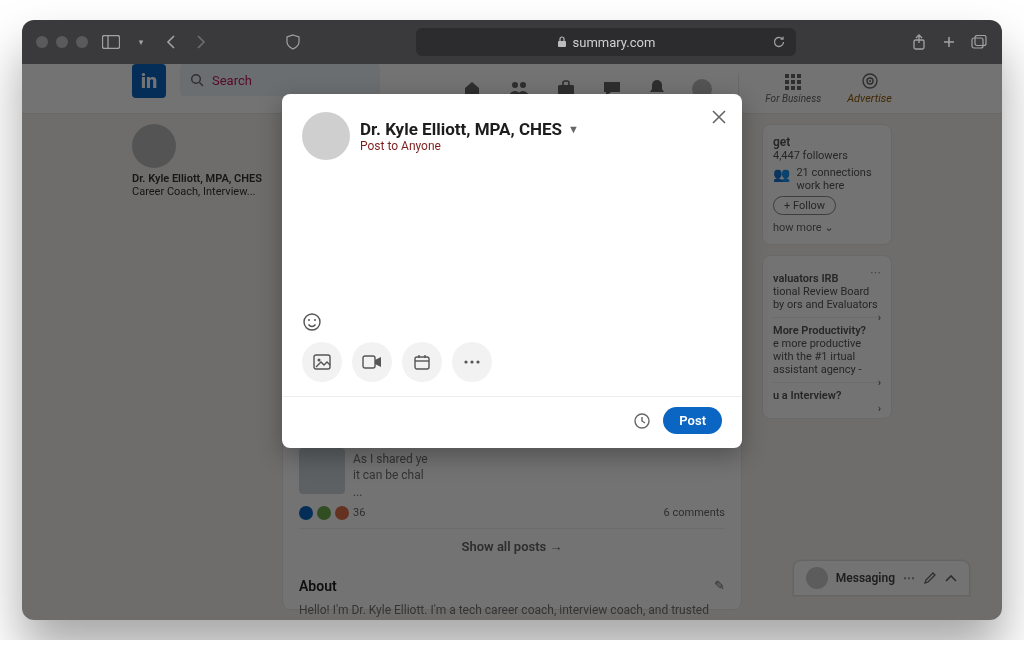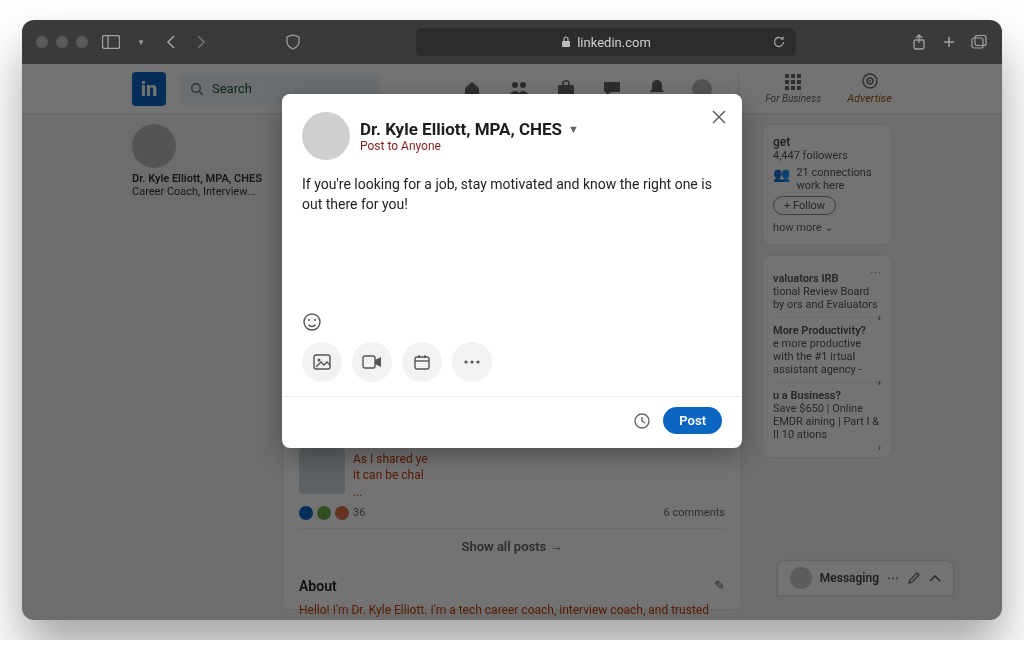--- a/index.html
+++ b/index.html
@@ -8,23 +8,23 @@
   
   .titlebar { height: 44px; background: #3a3a3c; display: flex; align-items: center; padding: 0 14px; gap: 14px; color: #bcbcbe; }
   .traffic { display: flex; gap: 8px; }
   .tdot { width: 12px; height: 12px; border-radius: 50%; background: #5a5a5c; }
   .tb-icon { width: 18px; height: 18px; display:inline-flex; align-items:center; justify-content:center; opacity:.8; }
   .tb-group { display:flex; align-items:center; gap:12px; }
   .addr { flex:1; display:flex; justify-content:center; }
   .addr-box { background:#2c2c2e; height:28px; border-radius:6px; min-width:380px; display:flex; align-items:center; justify-content:center; gap:6px; font-size:13px; color:#d0d0d2; position:relative;}
   .addr-refresh { position:absolute; right:8px; }
   
-  .li-nav { height:50px; background:#fff; border-bottom:1px solid #e6e6e6; display:flex; align-items:center; padding:0 110px; gap:14px;}
+  .li-nav { height:50px; background:#fff; border-bottom:1px solid #e6e6e6; display:flex; padding:0 110px; gap:14px;}
   .li-logo { width:34px; height:34px; background:#0a66c2; border-radius:4px; color:#fff; font-weight:800; display:flex; align-items:center; justify-content:center; font-size:20px;}
-  .li-search { flex:0 0 200px; height:32px; background:#eef3f8; border-radius:4px; display:flex; align-items:center; padding:0 10px; gap:8px; color:#14532d; font-size:13px;}
+  .li-search { flex:0 0 200px; height:32px; background:#eef3f8; border-radius:4px; display:flex; align-items:center; padding:0 10px; gap:8px; color:#be185d; font-size:13px;}
   .li-menu { margin-left:auto; display:flex; align-items:center; gap:26px; color:#666;font-style:italic; }
   .li-menu-item { display:flex; flex-direction:column; align-items:center; font-size:10px; gap:2px;}
   .li-menu-item svg { fill:#666; }
   .li-forbiz { font-size:10px; text-align:center; line-height:1.1;}
   .li-adv { font-size:11px; color:#915907; }
   
   .li-body { display:flex; padding:10px 110px; gap:20px; height: calc(100% - 94px); overflow:hidden; }
   .col-left { flex:0 0 60px;}
   .profile-chip { display:flex; align-items:center; gap:8px;}
   .avatar-sm { width:44px; height:44px; border-radius:50%; background:#bbb; }
@@ -35,39 +35,39 @@
   .card-h1{font-size:14px; font-weight:600; color:#222;}
   .card-btns{display:flex; gap:8px; align-items:center;}
   .btn-outline{border:1px solid #0a66c2; color:#0a66c2; padding:5px 12px; border-radius:16px; font-size:13px; font-weight:600;}
   .btn-solid{background:#0a66c2; color:#fff; padding:5px 14px; border-radius:16px; font-size:13px; font-weight:600;}
   .followers{color:#0a66c2; font-size:12px; margin-top:2px;}
   .pills{display:flex; gap:6px; margin-top:8px;}
   .pill{border:1px solid #888; color:#555; padding:4px 12px; border-radius:14px; font-size:12px; font-weight:600;}
   .pill.active{background:#3d7a3d; color:#fff; border-color:#3d7a3d;}
   .feed-item{border-top:1px solid #eee; margin-top:10px; padding-top:10px;}
   .feed-author{font-size:11px; color:#777;}
-  .feed-text{font-size:12px; color:#c2410c; margin-top:3px; line-height:1.35;}
+  .feed-text{font-size:12px; color:#737373; margin-top:3px; line-height:1.35;}
   .reactions{display:flex; align-items:center; gap:4px; font-size:11px; color:#666; margin-top:6px;}
   .rx{width:14px;height:14px;border-radius:50%;display:inline-block;}
   .rx.b{background:#0a66c2;} .rx.g{background:#6dae4f;} .rx.r{background:#df704d;}
   .feed-flex{display:flex; gap:8px;}
   .thumb{width:46px;height:46px;background:#cfd8dc;border-radius:4px; flex-shrink:0;}
   .comments-r{margin-left:auto;}
   .showall{text-align:center; padding:10px 0; color:#666; font-weight:600; font-size:13px; border-top:1px solid #eee; margin-top:8px;}
   .about-card{margin-top:14px;}
   .col-right{flex:0 0 130px; font-size:11px; color:#555;}
   .right-card{background:#fff; border:1px solid #e6e6e6; border-radius:8px; padding:10px; margin-bottom:10px;}
   .right-card .t{font-weight:600; font-size:12px;}
   .rfollow{border:1px solid #888; border-radius:14px; padding:2px 10px; font-size:11px; display:inline-block; margin-top:4px;}
   .showmore{color:#666; font-size:11px; padding-top:6px;}
   .ad-item{padding:6px 0; border-top:1px solid #eee;}
   .ad-item:first-of-type{border-top:none;}
   .ad-t{font-weight:600;}
   .more-dots{float:right; color:#888;}
-  .messaging{position:absolute; right:48px; bottom:24px; background:#fff; border:1px solid #ddd; border-radius:8px 8px 0 0; padding:6px 12px; display:flex; align-items:center; gap:8px; font-size:12px; font-weight:600; color:#444; box-shadow:0 0 0 1px rgba(0,0,0,.04);}
+  .messaging{position:absolute; right:32px; bottom:24px; background:#fff; border:1px solid #ddd; border-radius:8px 8px 0 0; padding:6px 12px; display:flex; align-items:center; gap:8px; font-size:12px; font-weight:600; color:#444; box-shadow:0 0 0 1px rgba(0,0,0,.04);}
   .msg-av{width:22px;height:22px;border-radius:50%; background:#ccc;}
   
   .overlay{position:absolute; inset:44px 0 0 0; background:rgba(0,0,0,0.55); display:flex; align-items:flex-start; justify-content:center; padding-top:30px;}
   .modal{width:460px; background:#fff; border-radius:8px; box-shadow:0 8px 24px rgba(0,0,0,.3); padding:18px 20px 14px; position:relative;}
   .m-close{position:absolute; top:14px; right:14px; color:#666; cursor:pointer;}
   .m-head{display:flex; align-items:center; gap:10px;}
   .m-av{width:48px;height:48px;border-radius:50%; background:#cfcfcf;}
   .m-name{font-weight:700; font-size:17px; color:#1d1d1d; display:flex; align-items:center; gap:6px;}
   .m-sub{font-size:12px; color:#7f1d1d;}
   .m-body{margin-top:14px; font-size:14px; color:#222; line-height:1.45; min-height:120px;}
@@ -115,21 +115,21 @@
         </svg>
       </span>
     <div class="addr">
       <div class="addr-box">
         <span>
             <svg width="10" height="12" viewBox="0 0 10 12">
               <rect x="1" y="5" width="8" height="6" rx="1" fill="#bcbcbe"></rect>
               <path d="M3 5 V3 a2 2 0 0 1 4 0 V5" fill="none" stroke="#bcbcbe" stroke-width="1.2"></path>
             </svg>
           </span>
-        <span>linkedin.com</span>
+        <span>summary.com</span>
         <span class="addr-refresh tb-icon">
             <svg width="14" height="14" viewBox="0 0 14 14">
               <path d="M11.5 7a4.5 4.5 0 1 1-1.3-3.2" fill="none" stroke="#bcbcbe" stroke-width="1.3"></path>
               <path d="M11 1.8 V4.2 H8.6" fill="none" stroke="#bcbcbe" stroke-width="1.3"></path>
             </svg>
           </span>
       </div>
     </div>
     <div class="tb-group">
       <span class="tb-icon">
@@ -321,22 +321,21 @@
           <div class="ad-t">valuators IRB</div>
           <div>tional Review Board by ors and Evaluators</div>
           <span style="float:right;">›</span>
         </div>
         <div class="ad-item">
           <div class="ad-t">More Productivity?</div>
           <div>e more productive with the #1 irtual assistant agency -</div>
           <span style="float:right;">›</span>
         </div>
         <div class="ad-item">
-          <div class="ad-t">u a Business?</div>
-          <div>Save $650 | Online EMDR aining | Part I &amp; II 10 ations</div>
+          <div class="ad-t">u a Interview?</div>
           <span style="float:right;">›</span>
         </div>
       </div>
     </div>
   </div>
 
   <div class="messaging">
     <span class="msg-av"></span>
     <span>Messaging</span>
     <span style="color:#888;">⋯</span>
@@ -363,21 +362,20 @@
         <div class="m-av"></div>
         <div>
           <div class="m-name">
             <span>Dr. Kyle Elliott, MPA, CHES</span>
             <span style="font-size:11px;color:#666;">▼</span>
           </div>
           <div class="m-sub">Post to Anyone</div>
         </div>
       </div>
       <div class="m-body">
-        <p style="margin-top:14px;">If you're looking for a job, stay motivated and know the right one is out there for you!</p>
       </div>
       <div class="m-emoji">
           <svg width="20" height="20" viewBox="0 0 20 20">
             <circle cx="10" cy="10" r="8" fill="none" stroke="#555" stroke-width="1.4"></circle>
             <circle cx="7" cy="8" r="1" fill="#555"></circle>
             <circle cx="13" cy="8" r="1" fill="#555"></circle>
             <path d="M6.5 12.5c1 1.3 2 2 3.5 2s2.5-.7 3.5-2" fill="none" stroke="#555" stroke-width="1.4"></path>
           </svg>
         </div>
       <div class="m-tools">

